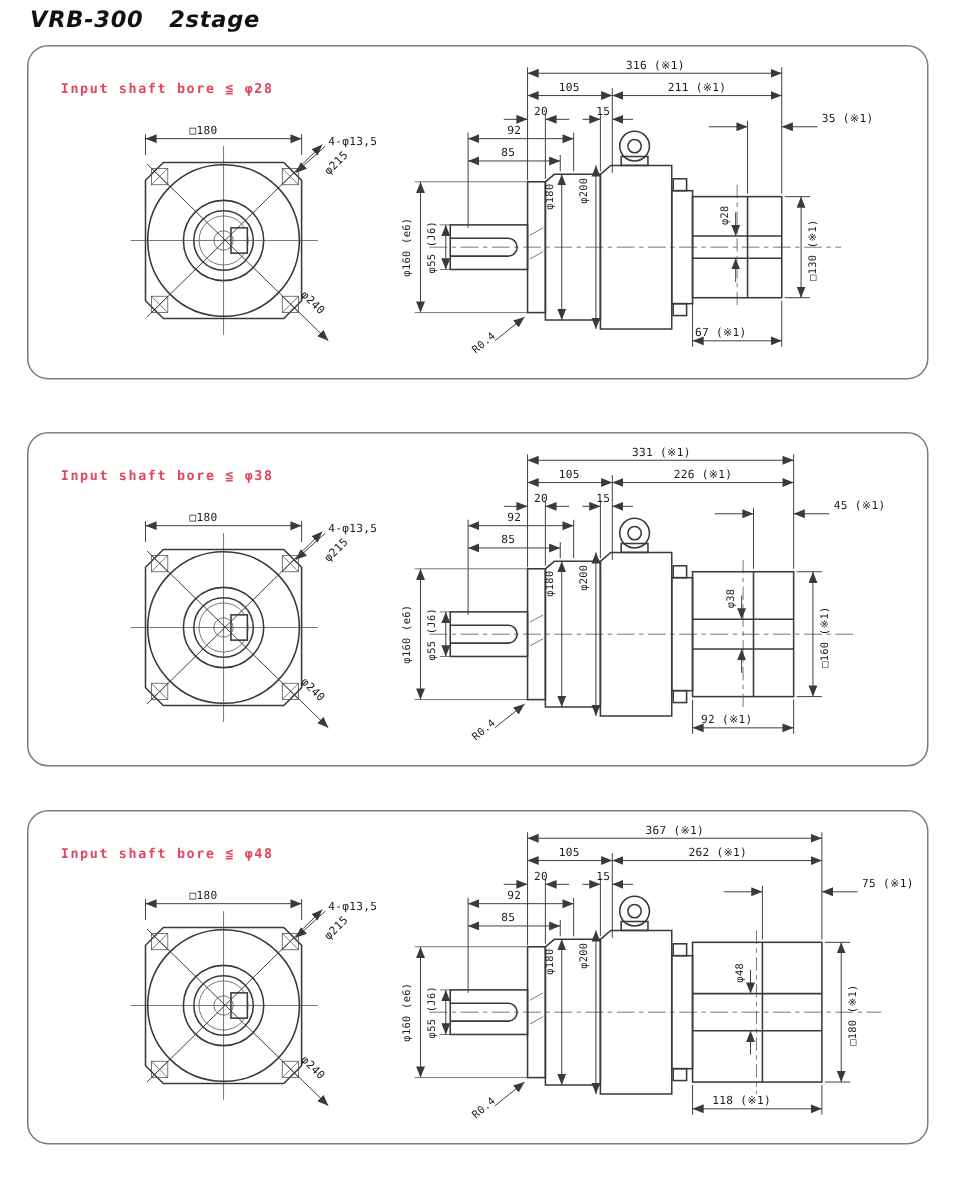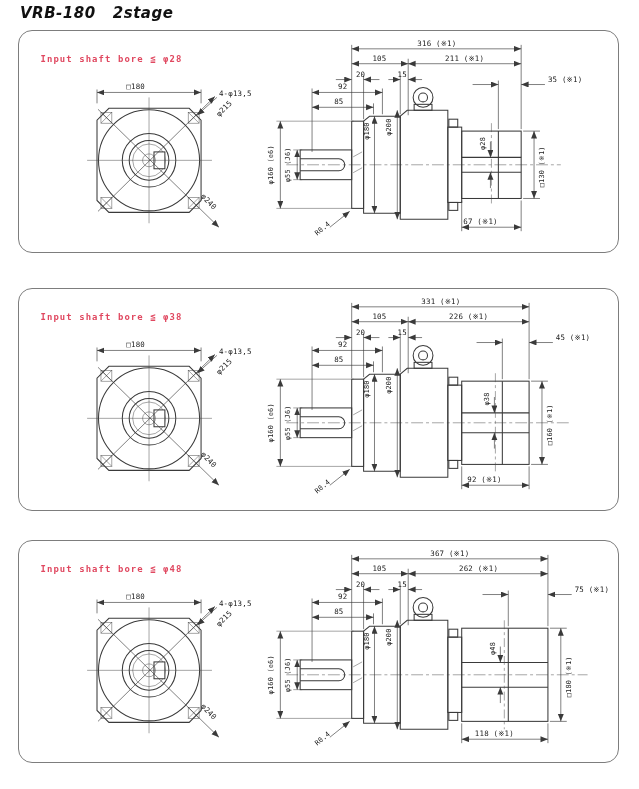--- a/index.html
+++ b/index.html
@@ -15,21 +15,21 @@
   .t{stroke:#4a4a4a;stroke-width:.5;fill:none}
   text{font-family:"DejaVu Sans Mono","DejaVu Sans",monospace;font-size:7.5px;
        fill:#1a1a1a;letter-spacing:.2px}
   text.dim{text-anchor:middle}
   text.sm{font-size:7px}
   text.note{font-size:9px;fill:#e04860;letter-spacing:1.1px;font-weight:bold}
 </style>
 </head>
 <body>
 
-<div class="title">VRB-180   2stage</div>
+<div class="title">VRB-300   2stage</div>
 <div id="panels">
   <div class="panel" style="top: 30px;">
     <svg class="psvg" viewBox="0 0 601 223">
       <defs>
         <marker id="ah" markerWidth="9" markerHeight="7" refX="7.5" refY="3" orient="auto-start-reverse" markerUnits="userSpaceOnUse">
           <path d="M0,0 L7.5,3 L0,6 z" fill="#3a3a3a" stroke="none"></path>
         </marker>
       </defs>
 
       <text class="note" x="20" y="31">Input shaft bore ≦ φ28</text>

